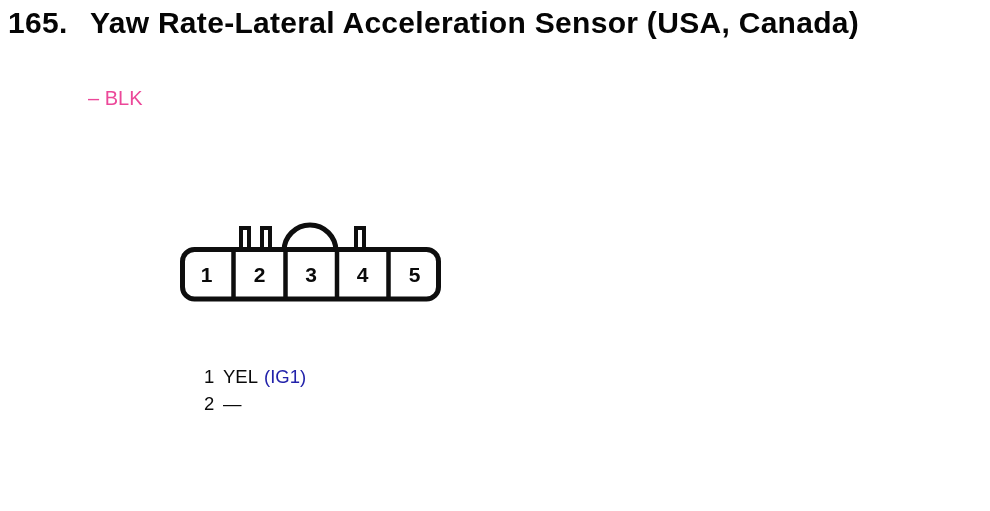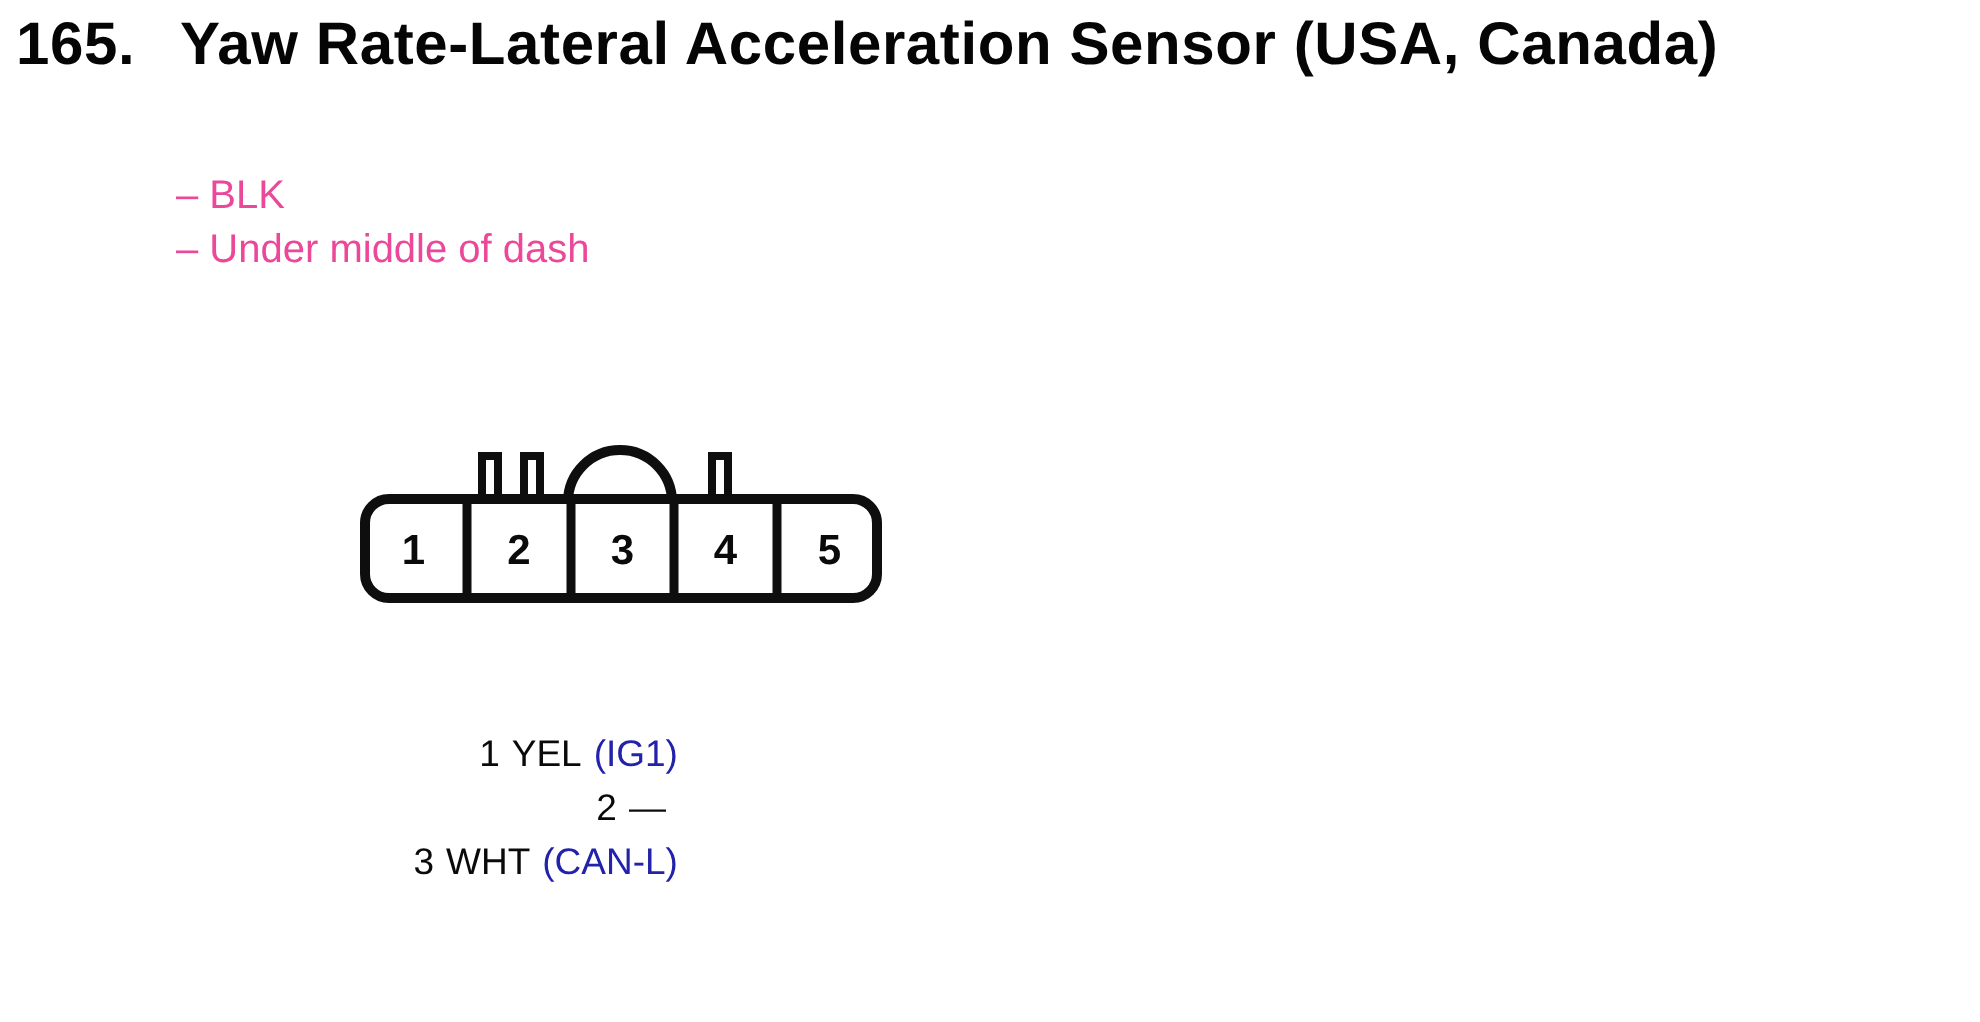--- a/index.html
+++ b/index.html
@@ -63,21 +63,20 @@
     text-anchor: middle;
   }
   
   .pins {
     position: absolute;
     left: 204px;
     top: 363px;
     font-size: 18.5px;
     line-height: 27px;
     color: #0a0a0a;
-    text-align: right;
   }
   .pin-row {
     white-space: nowrap;
   }
   .pin-no {
     display: inline-block;
     min-width: 13px;
   }
   .pin-wire {
     margin-left: 6px;
@@ -91,21 +90,20 @@
 <body>
 
 <div class="page">
 
   <div class="header">
     <span class="sec-no">165.</span><span class="sec-title">Yaw Rate-Lateral Acceleration Sensor (USA, Canada)</span>
   </div>
 
   <div class="notes">
     <div class="note">– BLK</div>
-    <div class="note">– Under middle of dash</div>
   </div>
 
   <svg class="connector-svg" width="300" height="100" viewBox="0 0 300 100">
 
     <path class="ink-stroke" d="M 124 36 A 26 26 0 0 1 176 36 Z" stroke-width="5"></path>
 
     <rect class="ink-stroke" x="81" y="13" width="8" height="24" stroke-width="4"></rect>
     <rect class="ink-stroke" x="102" y="13" width="8" height="24" stroke-width="4"></rect>
     <rect class="ink-stroke" x="196" y="13" width="8" height="24" stroke-width="4"></rect>
 
@@ -123,18 +121,15 @@
     <text x="254.7" y="67">5</text>
   </svg>
 
   <div class="pins">
     <div class="pin-row">
       <span class="pin-no">1</span><span class="pin-wire">YEL</span><span class="pin-signal">(IG1)</span>
     </div>
     <div class="pin-row">
       <span class="pin-no">2</span><span class="pin-wire">—</span><span class="pin-signal"></span>
     </div>
-    <div class="pin-row">
-      <span class="pin-no">3</span><span class="pin-wire">WHT</span><span class="pin-signal">(CAN-L)</span>
-    </div>
   </div>
 
 </div>
 
 </body></html>

